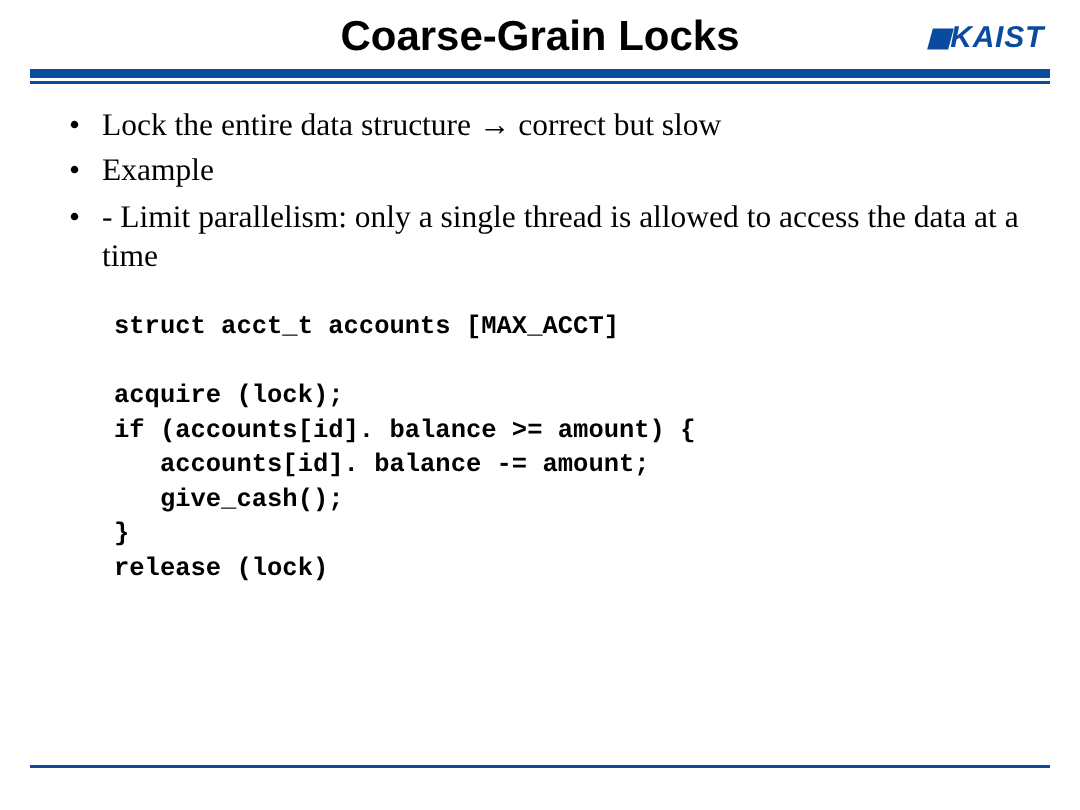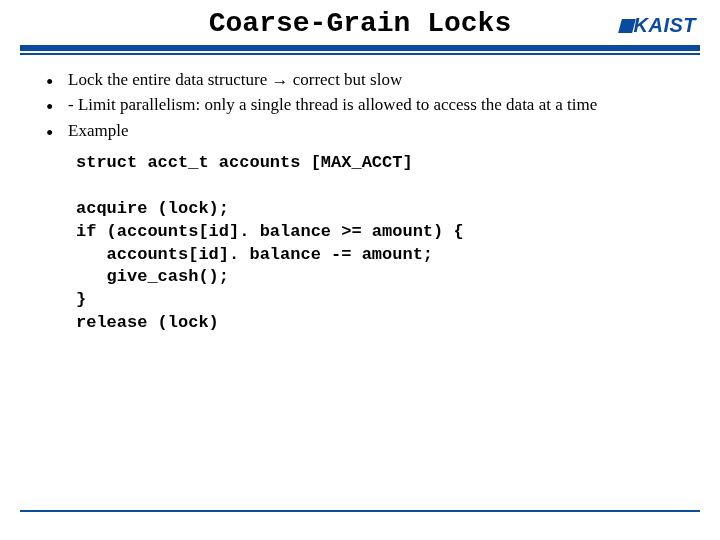--- a/index.html
+++ b/index.html
@@ -17,21 +17,21 @@
     width: 720px;
     height: 540px;
     box-sizing: border-box;
   }
   .header {
     position: relative;
     padding-top: 8px;
     text-align: center;
   }
   .title {
-    font-family: Liberation Mono, monospace;
+    font-family: Liberation Sans, sans-serif;
     font-weight: 700;
     font-size: 28px;
     color: #000;
     display: inline-block;
   }
   .logo {
     position: absolute;
     right: 24px;
     top: 14px;
     display: flex;
@@ -69,38 +69,38 @@
     padding: 14px 40px 0 40px;
   }
   ul.bullets {
     list-style: none;
     margin: 0;
     padding: 0;
   }
   ul.bullets > li {
     position: relative;
     padding-left: 28px;
-    font-size: 17px;
+    font-size: 21px;
     line-height: 1.25;
     margin-bottom: 4px;
   }
   ul.bullets > li::before {
     content: "•";
     position: absolute;
     left: 6px;
     top: 0;
     font-size: 21px;
   }
   .code {
     font-family: "Courier New", Courier, monospace;
     font-weight: 700;
     font-size: 17px;
     white-space: pre;
     line-height: 1.35;
-    margin-top: 11px;
+    margin-top: 25px;
     margin-left: 36px;
   }
   .footer-rule {
     position: absolute;
     left: 20px;
     right: 20px;
     bottom: 28px;
     height: 2px;
     background: #0a4b9f;
   }
@@ -119,22 +119,22 @@
   </div>
 
   <div class="rule-group">
     <div class="rule-thick"></div>
     <div class="rule-thin"></div>
   </div>
 
   <div class="body">
     <ul class="bullets">
       <li>Lock the entire data structure → correct but slow</li>
+      <li>Example</li>
       <li>- Limit parallelism: only a single thread is allowed to access the data at a time</li>
-      <li>Example</li>
     </ul>
 
     <div class="code"><span>struct acct_t accounts [MAX_ACCT]</span>
 <span></span>
 <span>acquire (lock);</span>
 <span>if (accounts[id]. balance &gt;= amount) {</span>
 <span>   accounts[id]. balance -= amount;</span>
 <span>   give_cash();</span>
 <span>}</span>
 <span>release (lock)</span></div>

